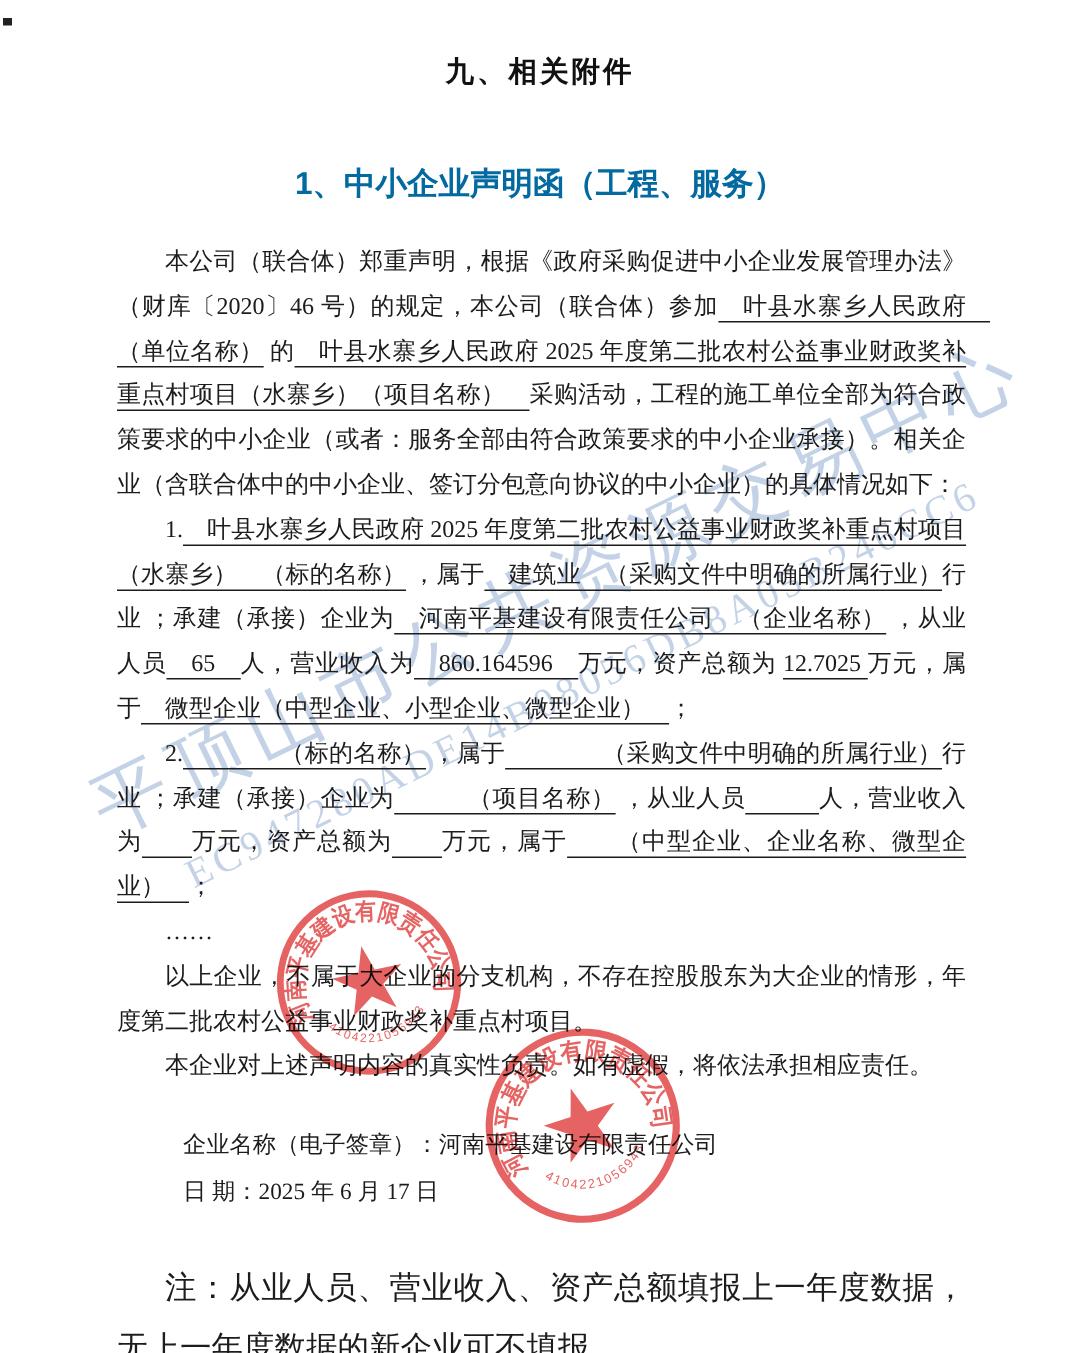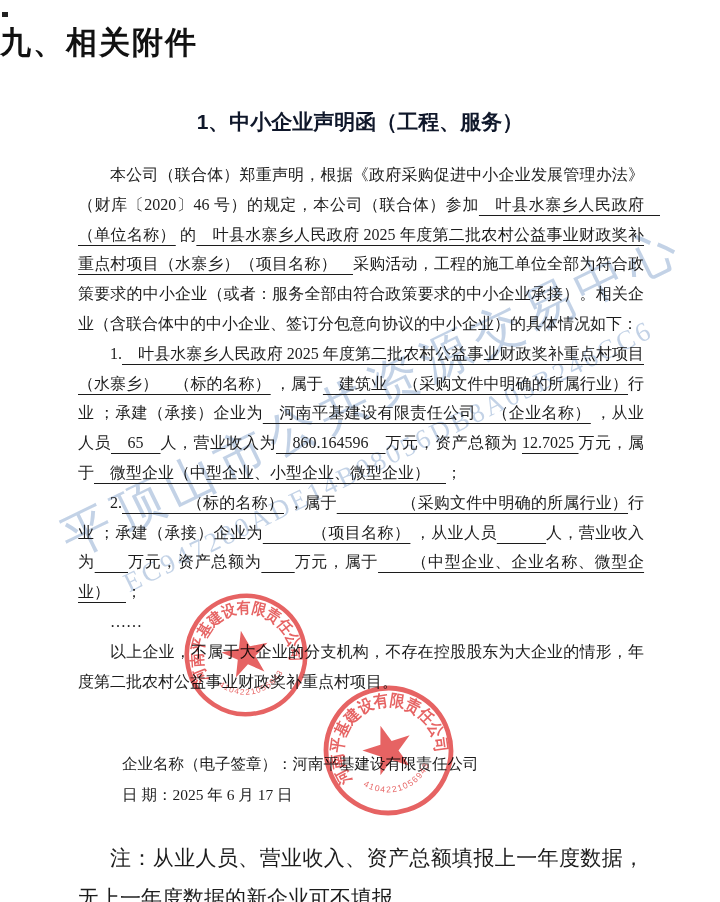--- a/index.html
+++ b/index.html
@@ -11,28 +11,28 @@
   .watermark{
     position:absolute; left:50px; top:512px; z-index:0;
     transform:rotate(-26deg); transform-origin:0 0;
     color:#93afd3; opacity:.55; pointer-events:none; white-space:nowrap;
   }
   .wm-text{font-size:50px; letter-spacing:7px; font-family:"Liberation Serif","DejaVu Serif",serif;}
   .wm-code{font-size:27px; letter-spacing:3px; margin-top:16px; margin-left:36px;
            font-family:"Liberation Serif","DejaVu Serif",serif;}
   
   .doc-title{
-    position:absolute; top:22px; left:0; width:100%; text-align:left; z-index:1;
-    font-family:"Liberation Sans","DejaVu Sans",sans-serif; font-weight:bold; font-size:31px;
+    position:absolute; top:35px; left:0; width:100%; text-align:center; z-index:1;
+    font-family:"Liberation Sans","DejaVu Sans",sans-serif; font-weight:bold; font-size:19px;
     letter-spacing:2px; color:#111;
   }
   .doc-subtitle{
     position:absolute; top:108px; left:0; width:100%; text-align:center; z-index:1;
     font-family:"Liberation Sans","DejaVu Sans",sans-serif; font-weight:bold; font-size:21px;
-    color:#0f172a;
+    color:#0369a1;
   }
   
   .body-text{
     position:absolute; left:78px; top:160px; width:566px; z-index:1;
     font-size:16px; line-height:29.8px; text-align:justify;
   }
   .body-text p{margin:0; text-indent:32px;}
   .u{text-decoration:underline; text-underline-offset:5px; text-decoration-thickness:1px;}
   
   .sig-block{
@@ -63,20 +63,21 @@
 
   <div class="doc-title">九、相关附件</div>
   <div class="doc-subtitle">1、中小企业声明函（工程、服务）</div>
 
   <div class="body-text">
     <p><span>本公司（联合体）郑重声明，根据《政府采购促进中小企业发展管理办法》（财库〔2020〕46 号）的规定，本公司（联合体）参加</span><span class="u">　叶县水寨乡人民政府　</span><span class="u">（单位名称）</span><span> 的</span><span class="u">　叶县水寨乡人民政府 2025 年度第二批农村公益事业财政奖补重点村项目（水寨乡）（项目名称）　</span><span>采购活动，工程的施工单位全部为符合政策要求的中小企业（或者：服务全部由符合政策要求的中小企业承接）。相关企业（含联合体中的中小企业、签订分包意向协议的中小企业）的具体情况如下：</span></p>
     <p><span>1.</span><span class="u">　叶县水寨乡人民政府 2025 年度第二批农村公益事业财政奖补重点村项目（水寨乡）　（标的名称）</span><span> ，属于</span><span class="u">　建筑业　（采购文件中明确的所属行业）</span><span>行业 ；承建（承接）企业为</span><span class="u">　河南平基建设有限责任公司　（企业名称）</span><span> ，从业人员</span><span class="u">　65　</span><span>人，营业收入为</span><span class="u">　860.164596　</span><span>万元，资产总额为 </span><span class="u">12.7025 </span><span>万元，属于</span><span class="u">　微型企业（中型企业、小型企业、微型企业）　</span><span>；</span></p>
     <p><span>2.</span><span class="u">　　　　（标的名称）</span><span> ，属于</span><span class="u">　　　　（采购文件中明确的所属行业）</span><span>行业 ；承建（承接）企业为</span><span class="u">　　　（项目名称）</span><span> ，从业人员</span><span class="u">　　　</span><span>人，营业收入为</span><span class="u">　　</span><span>万元，资产总额为</span><span class="u">　　</span><span>万元，属于</span><span class="u">　　（中型企业、企业名称、微型企业）　</span><span>；</span></p>
     <p><span>……</span></p>
     <p><span>以上企业，不属于大企业的分支机构，不存在控股股东为大企业的情形，年度第二批农村公益事业财政奖补重点村项目。</span></p>
+    <p><span>本企业对上述声明内容的真实性负责。如有虚假，将依法承担相应责任。</span></p>
   </div>
 
   <div class="sig-block">
     <div><span>企业名称（电子签章）：</span><span>河南平基建设有限责任公司</span></div>
     <div><span>日 期：</span><span>2025 年 6 月 17 日</span></div>
   </div>
 
   <div class="note-block">注：从业人员、营业收入、资产总额填报上一年度数据，无上一年度数据的新企业可不填报。</div>
 
   <svg class="stamp stamp-1" viewBox="0 0 200 200" xmlns="http://www.w3.org/2000/svg">

